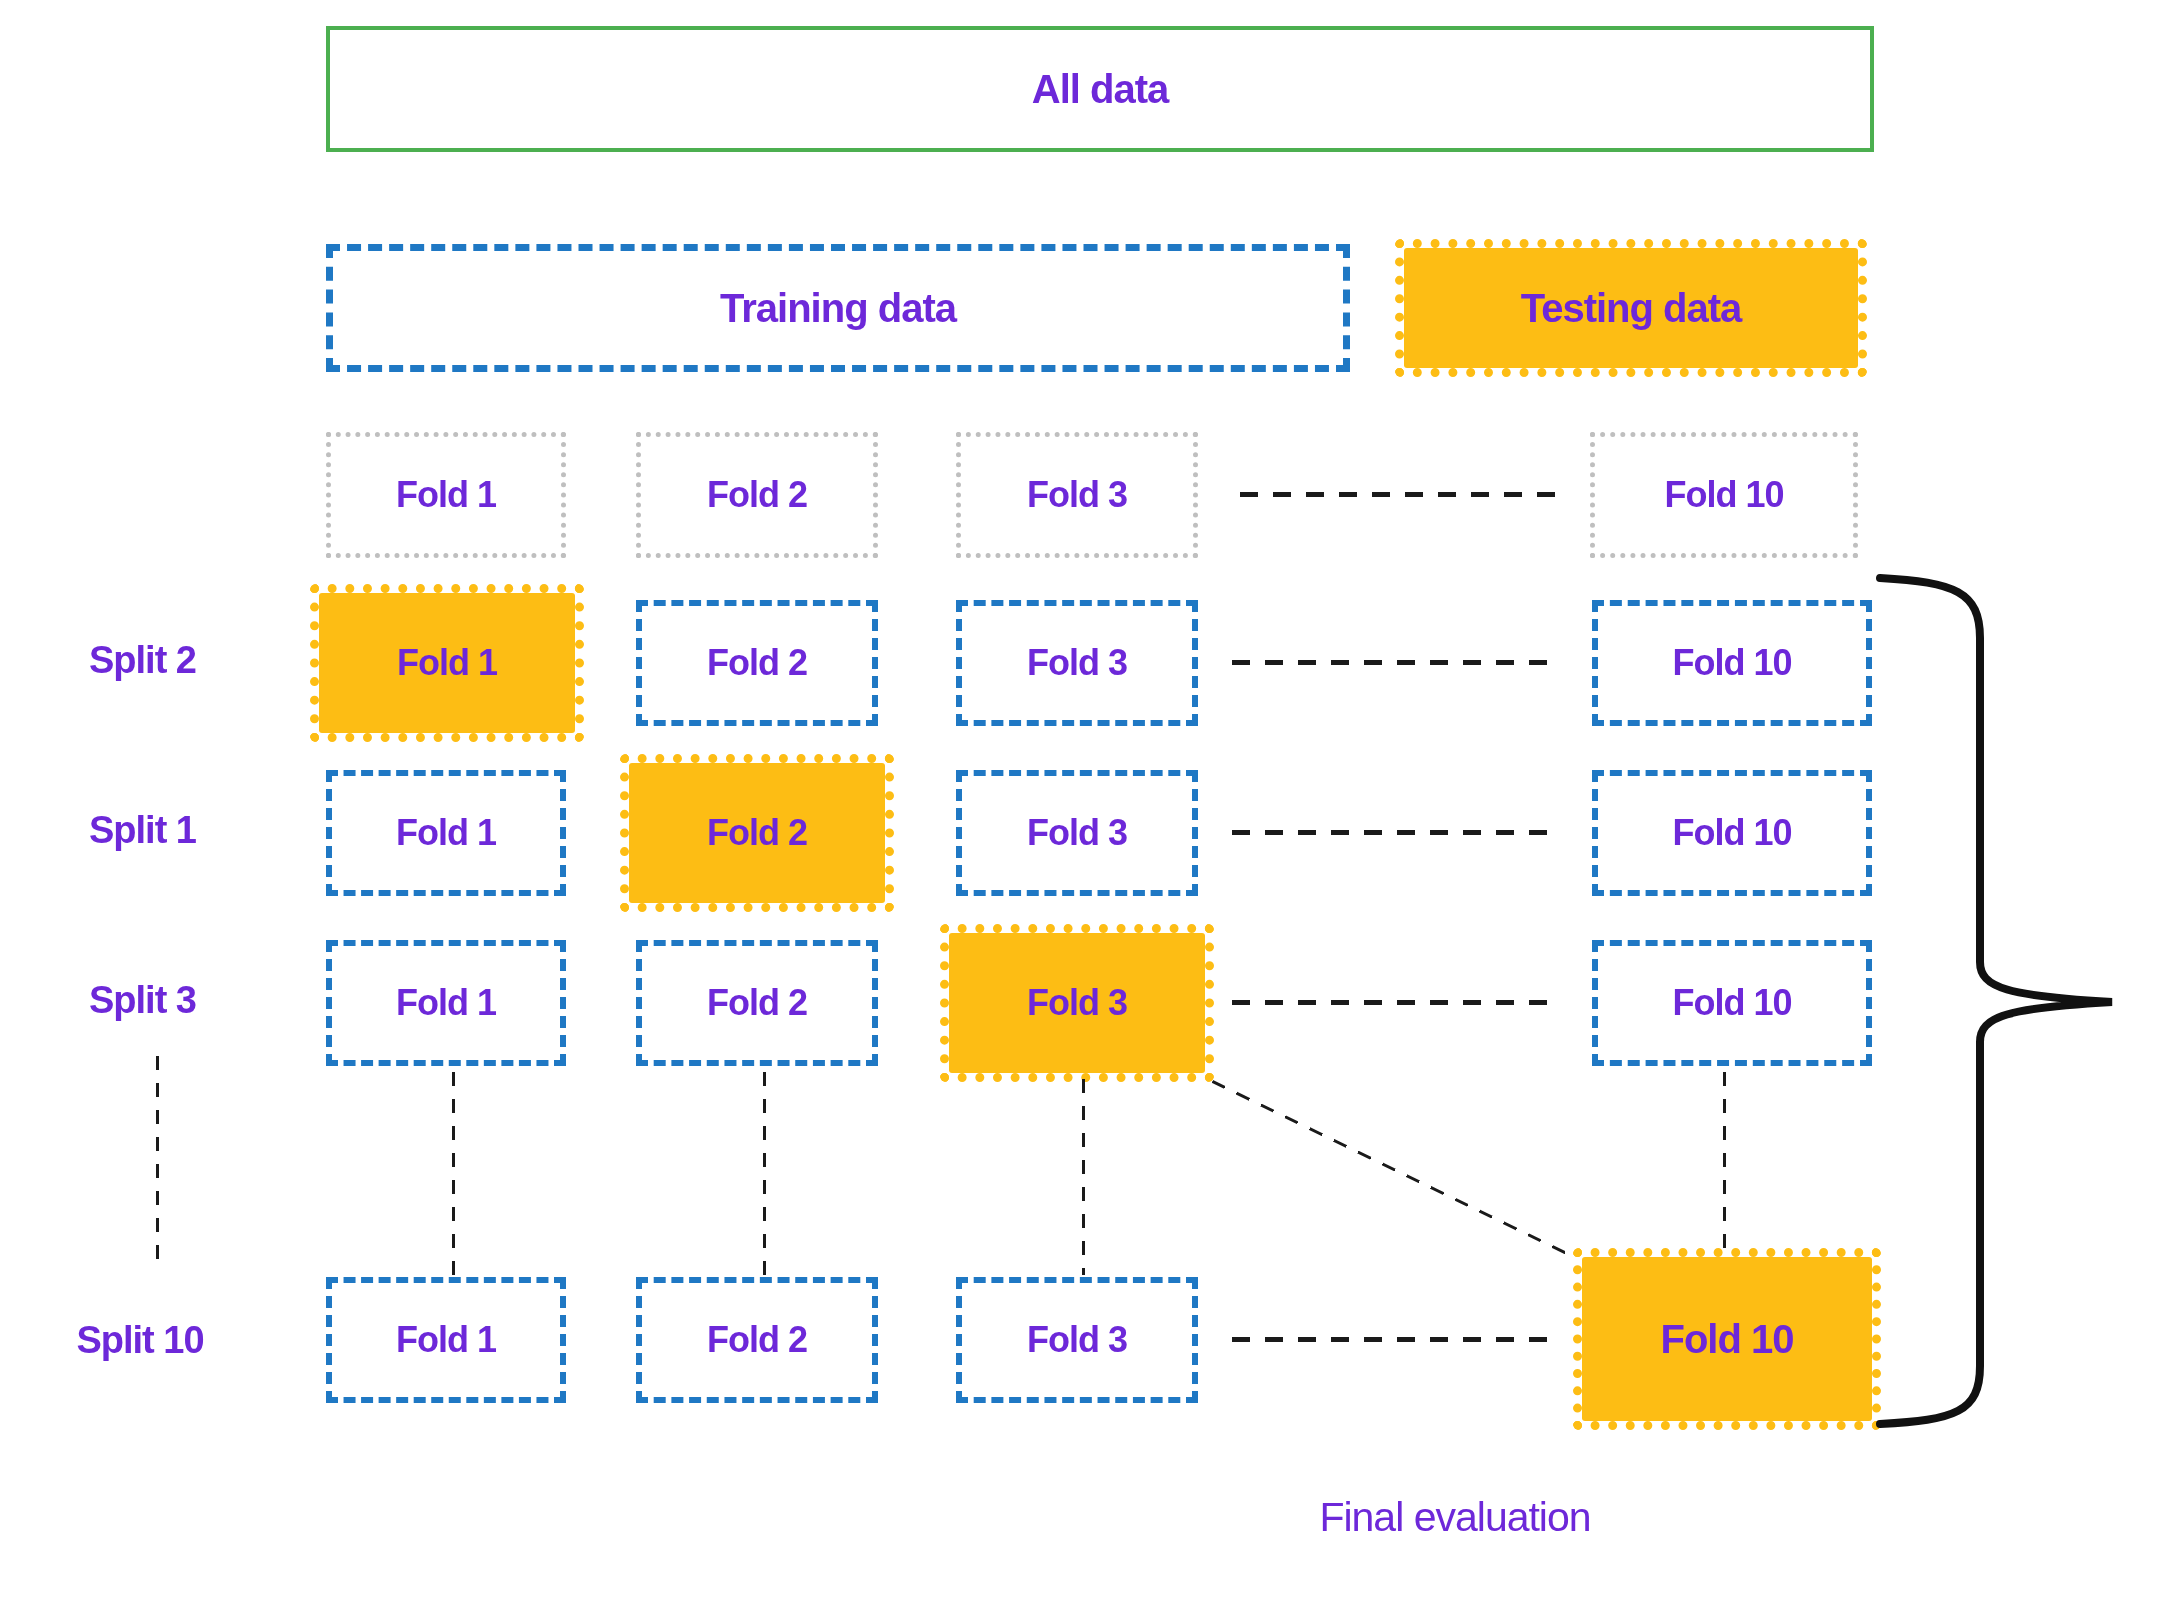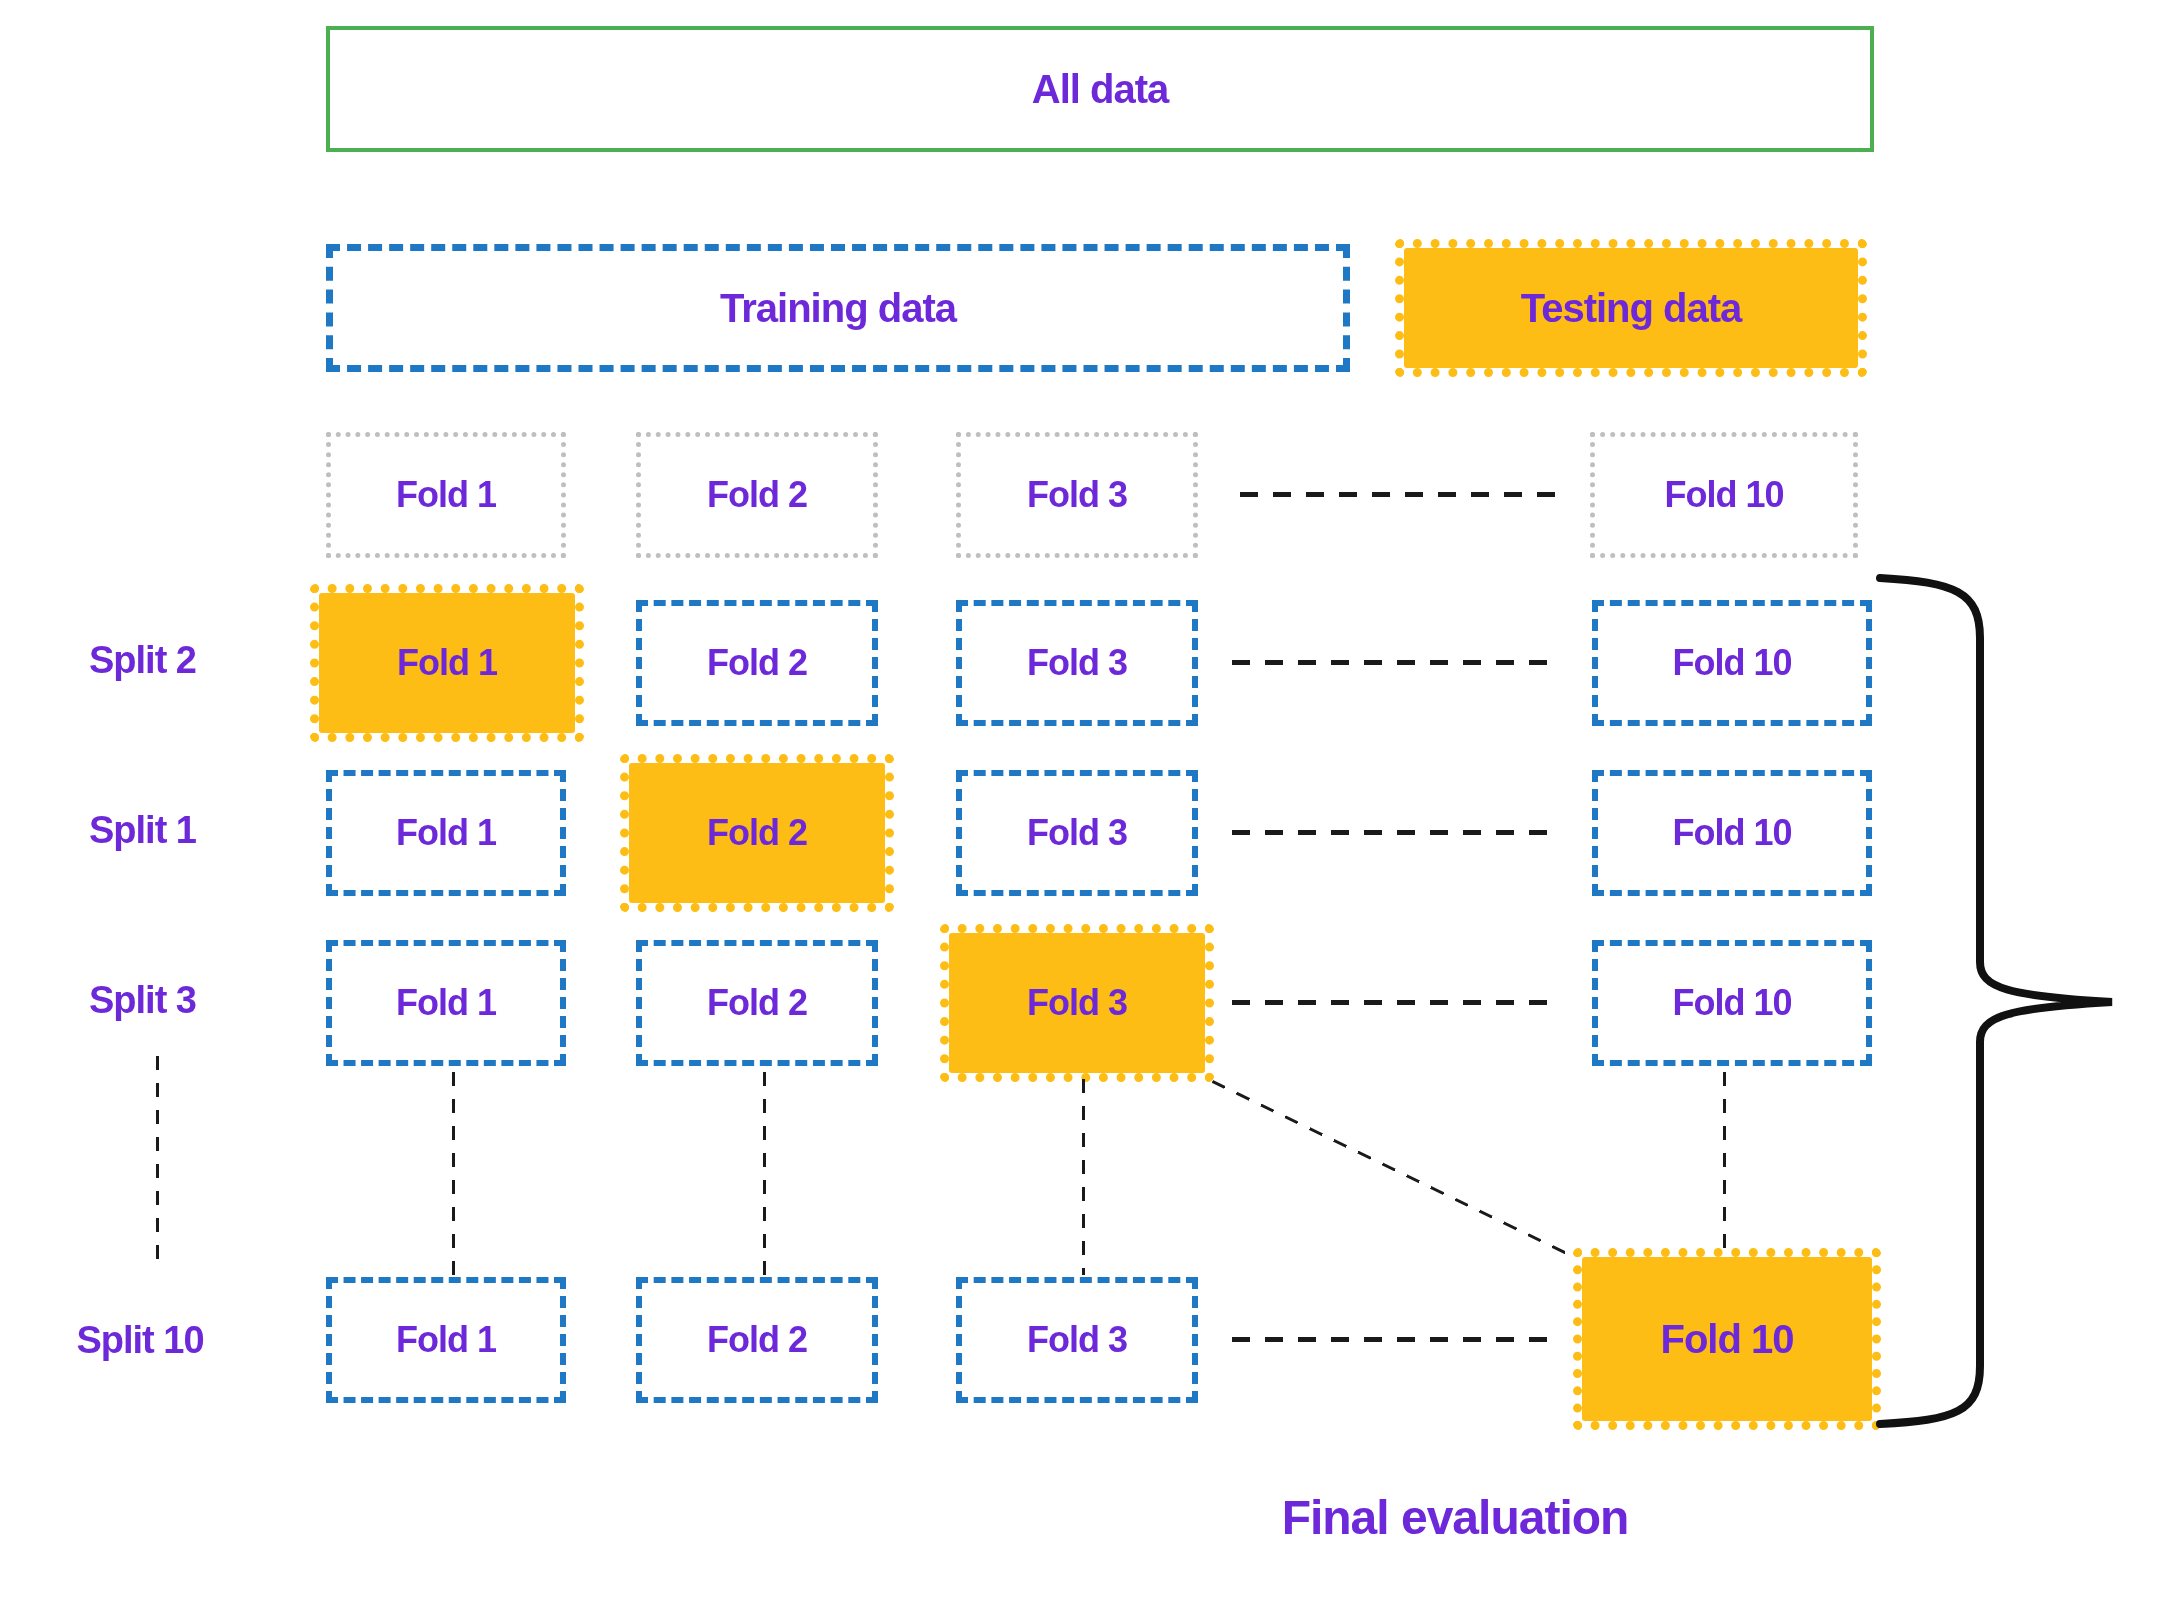--- a/index.html
+++ b/index.html
@@ -33,21 +33,21 @@
   .vdash{
     position:absolute;width:3px;
     background:repeating-linear-gradient(180deg,#1a1a1a 0 14px,transparent 14px 27px);
   }
   .diag{
     position:absolute;height:3px;transform-origin:0 0;
     background:repeating-linear-gradient(90deg,#1a1a1a 0 14px,transparent 14px 27px);
   }
   .final-eval{
     position:absolute;display:flex;align-items:center;justify-content:center;
-    font-weight:bold;font-size:48px;
+    font-weight:normal;font-size:41px;
   }
   svg{position:absolute;overflow:visible;}
 </style>
 </head>
 <body>
 
 <div id="canvas">
 
   <div class="box green-solid" style="left:326px;top:26px;width:1548px;height:126px;">All data</div>
 

